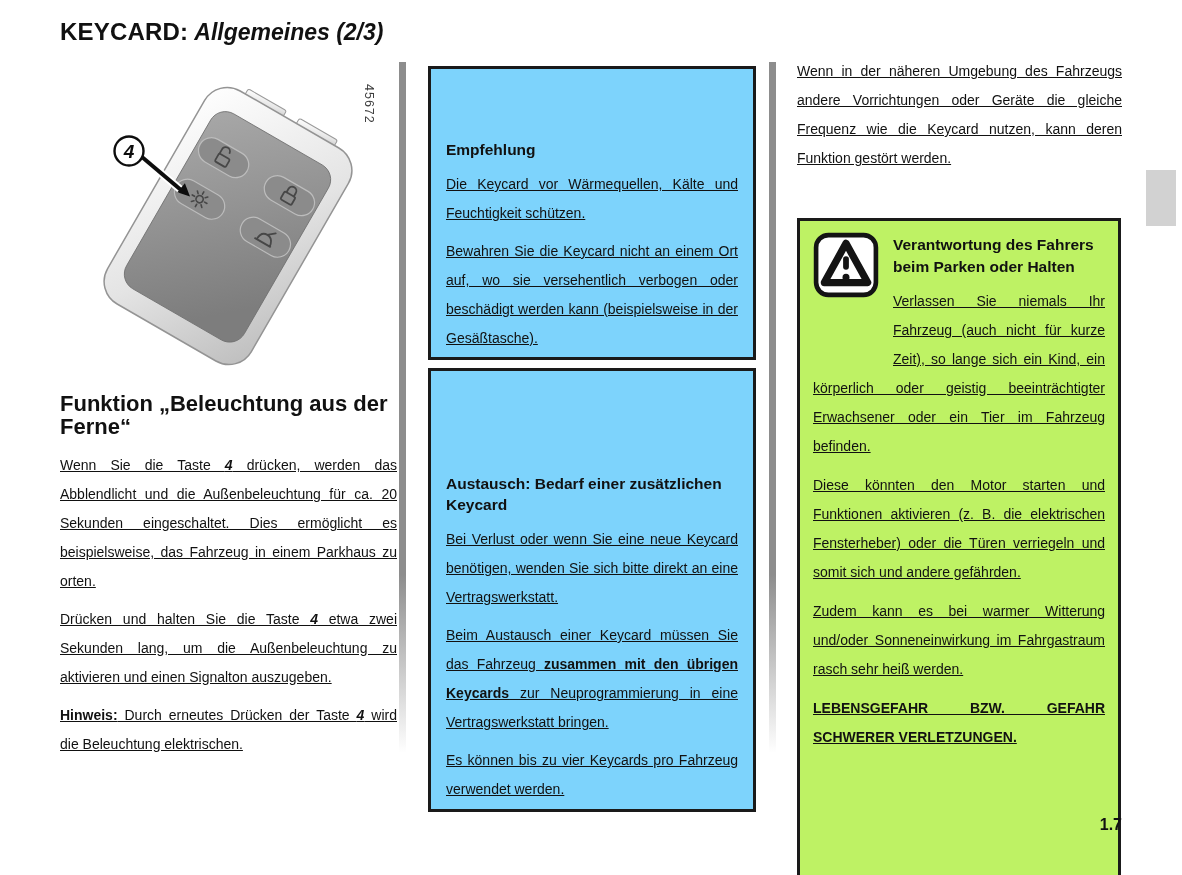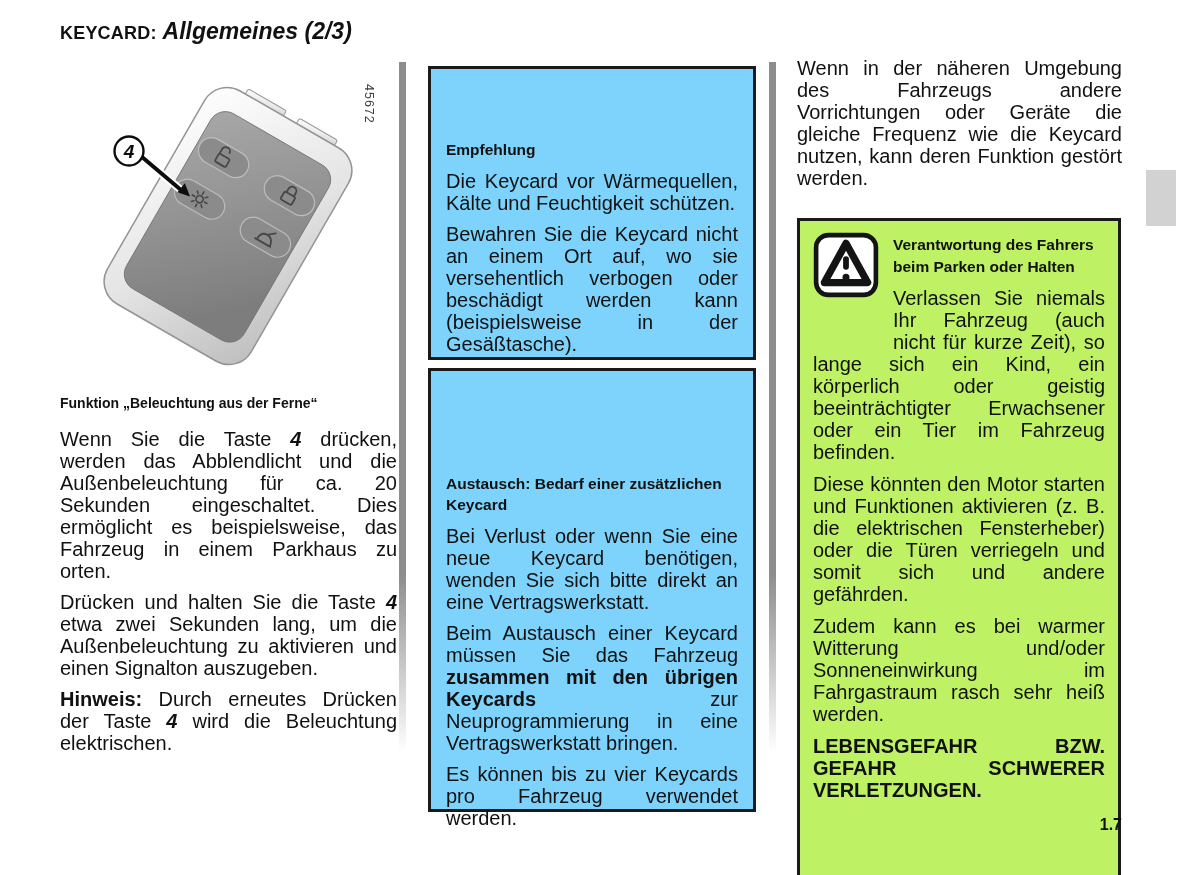--- a/index.html
+++ b/index.html
@@ -8,41 +8,42 @@
     position:relative;
     width:1182px; height:875px;
     font-family:"Liberation Sans", sans-serif;
     color:#111;
     overflow:hidden;
   }
   .abs { position:absolute; }
 
   
   .title { left:60px; top:18px; white-space:nowrap; }
-  .title .t-main { font-size:18px; font-weight:bold; letter-spacing:0.2px; }
+  .title .t-main { font-size:24px; font-weight:bold; letter-spacing:0.2px; }
   .title .t-sub  { font-size:23px; font-weight:bold; margin-left:6px;font-style:italic; }
 
   
   .illustration { left:66px; top:70px; width:316px; height:318px; }
   .fig-number {
     left:362px; top:84px;
     writing-mode:vertical-rl;
     font-size:12.5px; color:#3d3d3d; letter-spacing:1px;
   }
 
   
   p.body {
-    font-size:20px; line-height:22px;
+    font-size:14px; line-height:29px;
     text-align:justify; hyphens:auto; -webkit-hyphens:auto;
     margin-bottom:9px;
+    text-decoration:underline;
   }
   .it { font-style:italic; }
 
   .left-col { left:60px; top:392px; width:337px; }
-  .left-col h2 { font-size:14px; line-height:23px; margin-bottom:13px; }
+  .left-col h2 { font-size:22px; line-height:23px; margin-bottom:13px; }
 
   .sep { top:62px; width:7px;
     background:linear-gradient(to bottom, #8d8d8d 0%, #8d8d8d 72%, rgba(141,141,141,0) 97%);
     height:712px; }
   .sep1 { left:399px; } .sep2 { left:769px; }
 
   .box { left:428px; width:328px; border:3px solid #1a1a1a; background:#7dd3fc; padding:0 15px; }
   .box1 { top:66px; height:294px; padding-top:70px; }
   .box2 { top:368px; height:444px; padding-top:102px; }
   .box h3, .right-col h3 { font-size:15.5px; line-height:21px; margin-bottom:10px; }

